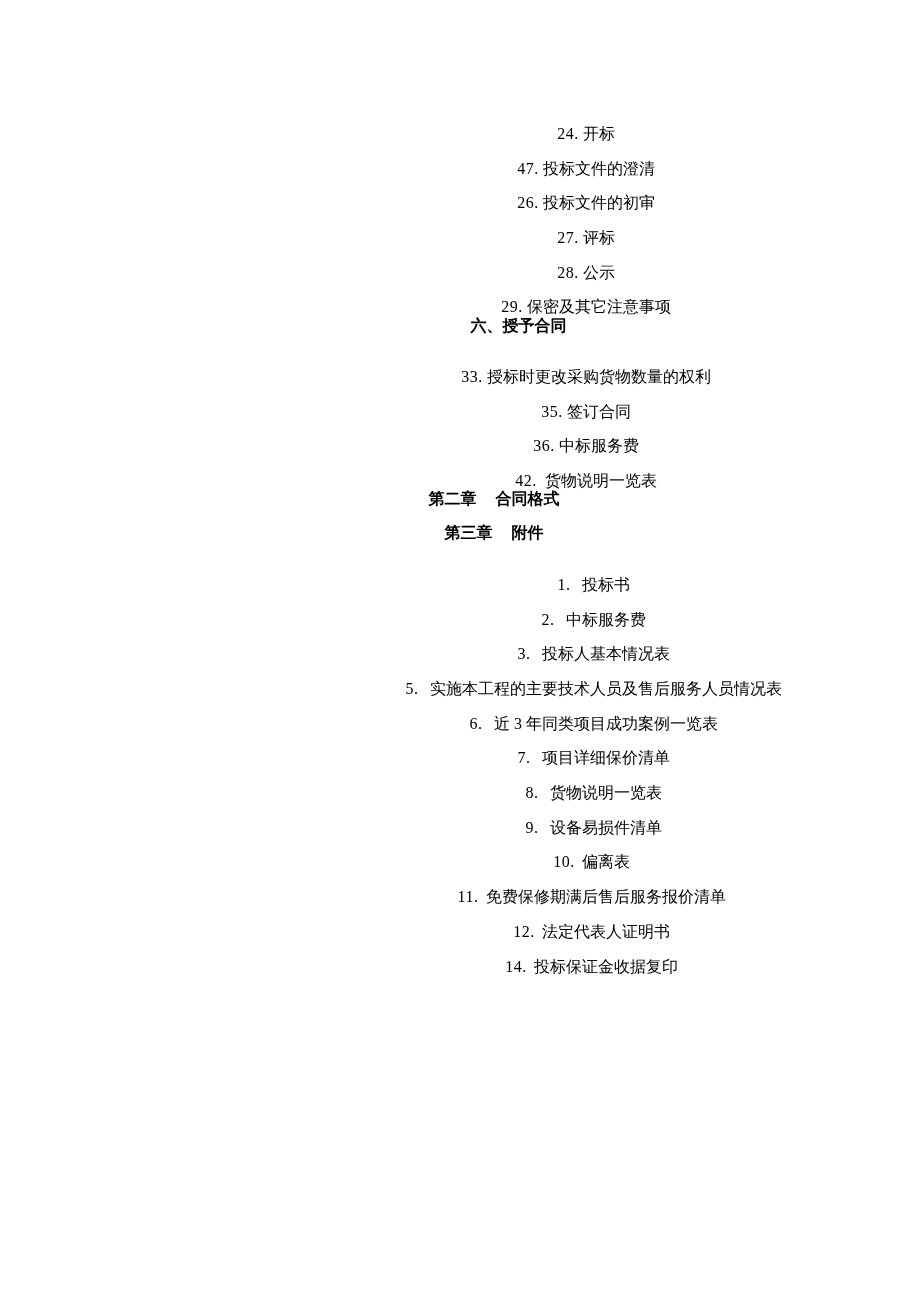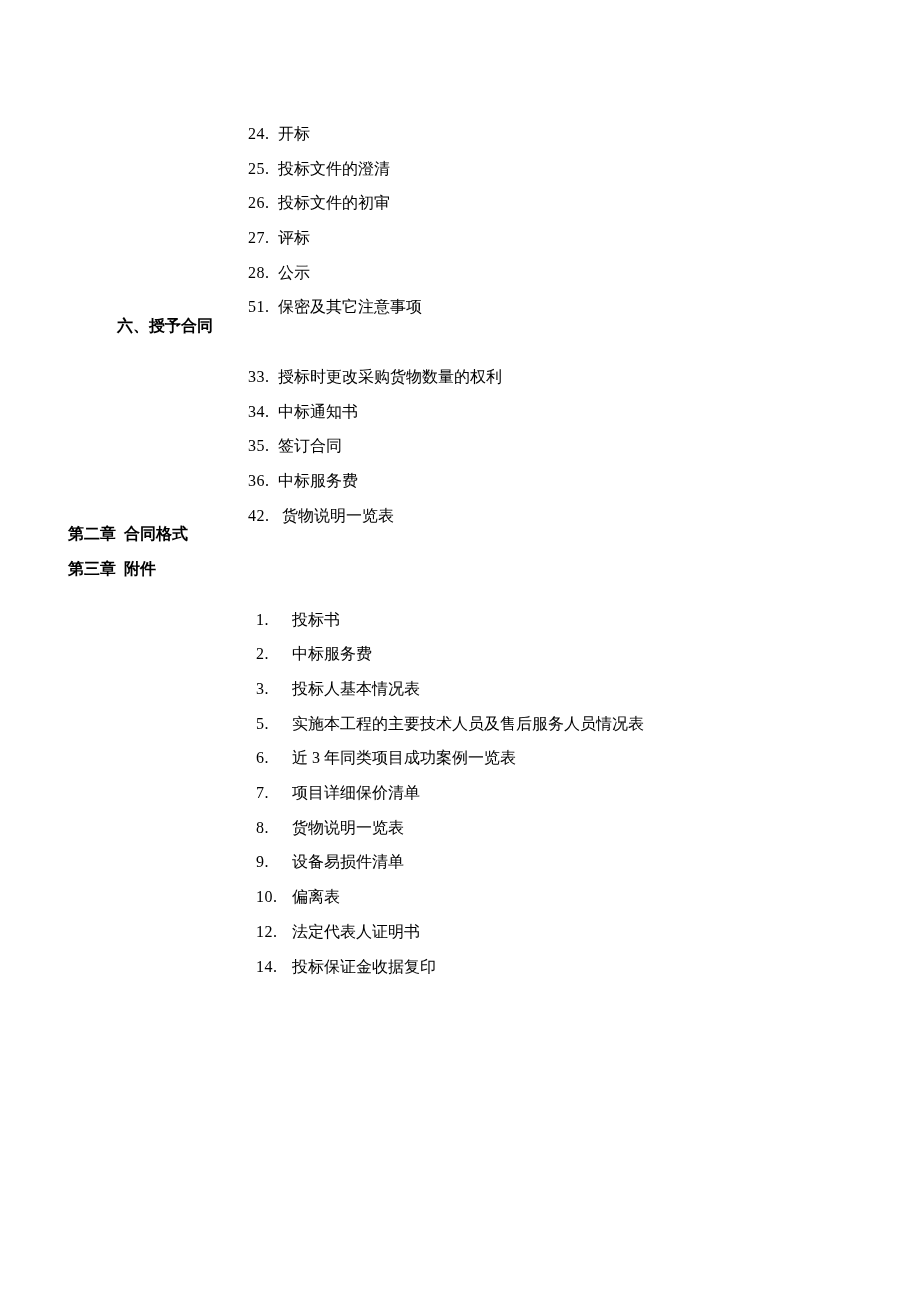--- a/index.html
+++ b/index.html
@@ -18,20 +18,21 @@
     width: 920px;
     min-height: 1302px;
     padding-top: 110px;
     box-sizing: border-box;
     position: relative;
   }
   .line {
     position: relative;
     height: 34.7px;
     white-space: pre;
+    text-align: center;
   }
   .indent-num {    
     padding-left: 232px;
   }
   .indent-attach { 
     padding-left: 240px;
   }
   .n {            
     display: inline-block;
     min-width: 30px;
@@ -41,56 +42,53 @@
     display: inline-block;
     min-width: 36px;
     letter-spacing: 0.5px;
   }
   .heading {
     font-family: "SimHei", "黑体", sans-serif;
     font-weight: bold;
     padding-left: 117px;
   }
   .chapter {
-    font-family: Liberation Serif, serif;
+    font-family: Liberation Mono, monospace;
     font-weight: bold;
     padding-left: 68px;
   }
 </style>
 </head>
 <body>
 
 <div class="page">
 
   <div class="line indent-num">
     <span class="n">24.</span><span>开标</span>
   </div>
   <div class="line indent-num">
-    <span class="n">25.</span><span>投标文件的澄清</span>
+    <span class="n">47.</span><span>投标文件的澄清</span>
   </div>
   <div class="line indent-num">
     <span class="n">26.</span><span>投标文件的初审</span>
   </div>
   <div class="line indent-num">
     <span class="n">27.</span><span>评标</span>
   </div>
   <div class="line indent-num">
     <span class="n">28.</span><span>公示</span>
   </div>
   <div class="line indent-num">
-    <span class="n">51.</span><span>保密及其它注意事项</span>
+    <span class="n">29.</span><span>保密及其它注意事项</span>
   </div>
 
   <div class="line heading">六、授予合同</div>
 
   <div class="line indent-num">
     <span class="n">33.</span><span>授标时更改采购货物数量的权利</span>
-  </div>
-  <div class="line indent-num">
-    <span class="n">34.</span><span>中标通知书</span>
   </div>
   <div class="line indent-num">
     <span class="n">35.</span><span>签订合同</span>
   </div>
   <div class="line indent-num">
     <span class="n">36.</span><span>中标服务费</span>
   </div>
   <div class="line indent-num">
     <span class="n">42.</span><span> 货物说明一览表</span>
   </div>
@@ -120,19 +118,22 @@
   <div class="line indent-attach">
     <span class="n2">8.</span><span>货物说明一览表</span>
   </div>
   <div class="line indent-attach">
     <span class="n2">9.</span><span>设备易损件清单</span>
   </div>
   <div class="line indent-attach">
     <span class="n2">10.</span><span>偏离表</span>
   </div>
   <div class="line indent-attach">
+    <span class="n2">11.</span><span>免费保修期满后售后服务报价清单</span>
+  </div>
+  <div class="line indent-attach">
     <span class="n2">12.</span><span>法定代表人证明书</span>
   </div>
   <div class="line indent-attach">
     <span class="n2">14.</span><span>投标保证金收据复印</span>
   </div>
 
 </div>
 
 </body></html>

